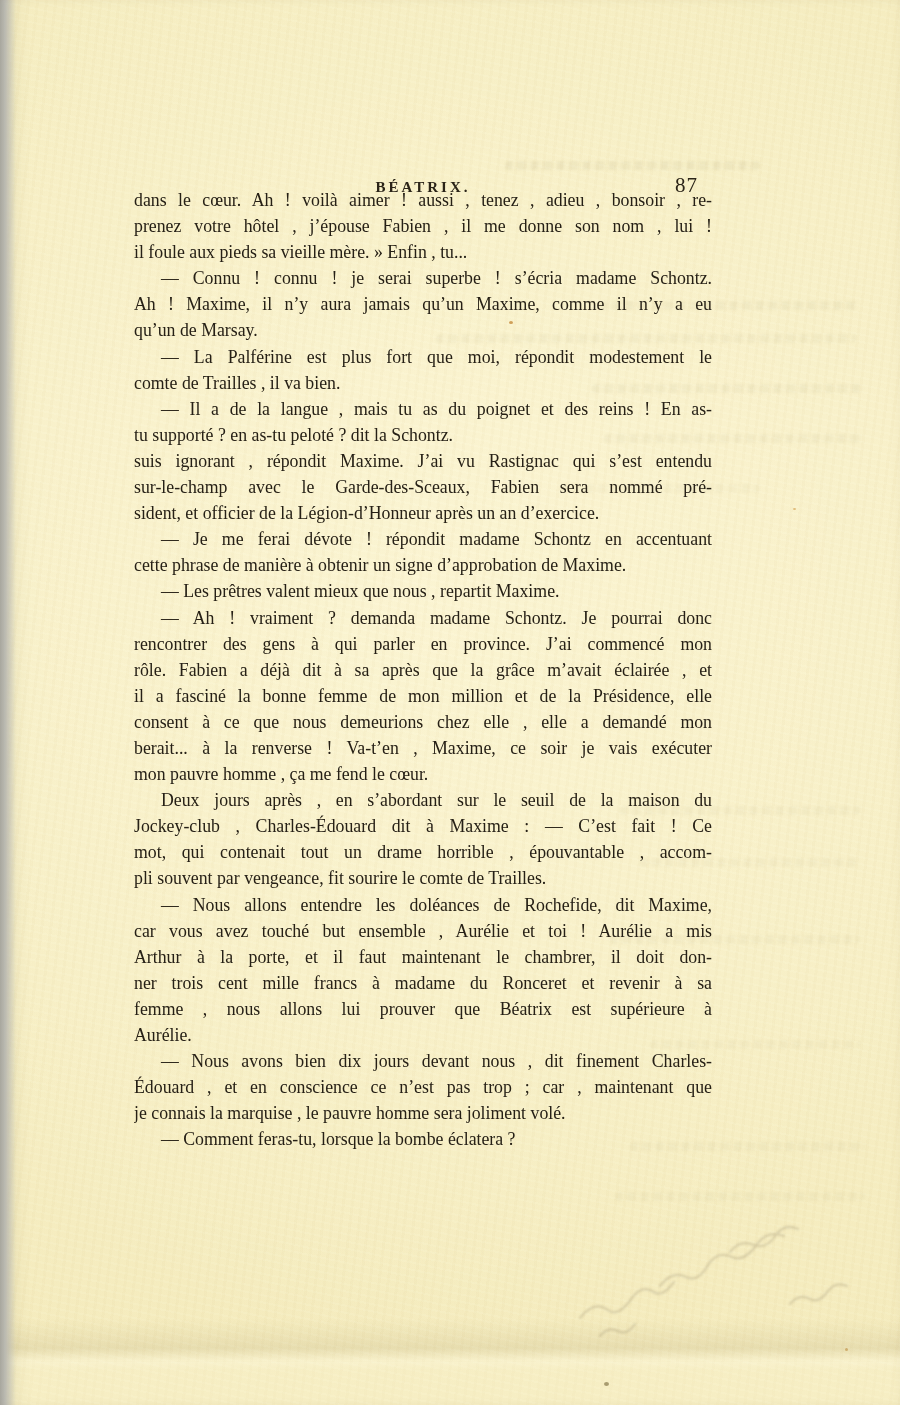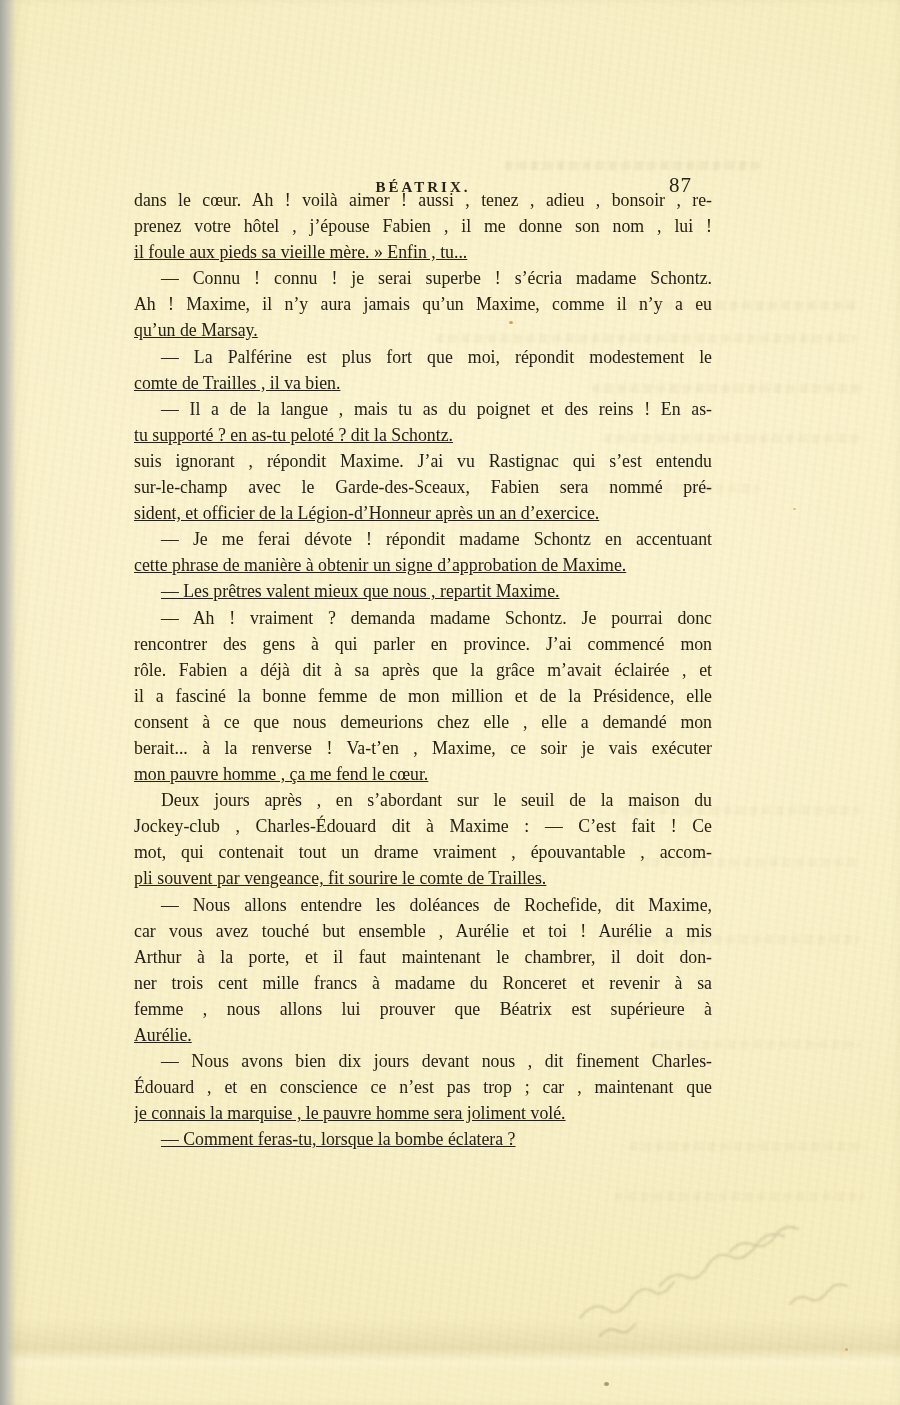--- a/index.html
+++ b/index.html
@@ -42,38 +42,38 @@
   .running-head{
     position:absolute;left:134px;width:578px;top:158px;height:24px;margin-top:19px;
   }
   .running-title{
     position:absolute;left:0;right:0;top:2px;
     text-align:center;
     font-size:15px;font-weight:700;letter-spacing:3px;
     color:#2b2418;
   }
   .page-number{
-    position:absolute;right:20px;top:-4px;
+    position:absolute;right:14px;top:-4px;
     font-size:21px;color:#2b2418;letter-spacing:1px;
   }
 
   .text-block{
     position:absolute;left:134px;top:187px;width:578px;
     color:#262016;
     font-size:17.8px;
     line-height:26.1px;
   }
   .line{
     text-align:justify;
     text-align-last:justify;
     height:26.1px;overflow:hidden;
     text-rendering:optimizeLegibility;
   }
   .line.indent{padding-left:27px;}
-  .line.end{text-align-last:left;text-decoration:underline;}
+  .line.end{text-align-last:left;}
 
   
   .smudge{
     position:absolute;height:9px;border-radius:4px;
     background:repeating-linear-gradient(90deg, rgba(148,133,88,0.22) 0 7px, rgba(148,133,88,0.04) 7px 12px, rgba(148,133,88,0.18) 12px 21px, rgba(148,133,88,0.03) 21px 26px);
     opacity:0.45;filter:blur(1.3px);transform:skewX(-4deg);
     pointer-events:none;
   }
   .handwriting{
     position:absolute;right:0;top:1208px;width:360px;height:150px;
@@ -144,21 +144,21 @@
       <div class="line indent end">— Les prêtres valent mieux que nous , repartit Maxime.</div>
       <div class="line indent">— Ah ! vraiment ? demanda madame Schontz. Je pourrai donc</div>
       <div class="line">rencontrer des gens à qui parler en province. J’ai commencé mon</div>
       <div class="line">rôle. Fabien a déjà dit à sa après que la grâce m’avait éclairée , et</div>
       <div class="line">il a fasciné la bonne femme de mon million et de la Présidence, elle</div>
       <div class="line">consent à ce que nous demeurions chez elle , elle a demandé mon</div>
       <div class="line">berait... à la renverse ! Va-t’en , Maxime, ce soir je vais exécuter</div>
       <div class="line end">mon pauvre homme , ça me fend le cœur.</div>
       <div class="line indent">Deux jours après , en s’abordant sur le seuil de la maison du</div>
       <div class="line">Jockey-club , Charles-Édouard dit à Maxime : — C’est fait ! Ce</div>
-      <div class="line">mot, qui contenait tout un drame vraiment , épouvantable , accom-</div>
+      <div class="line">mot, qui contenait tout un drame horrible , épouvantable , accom-</div>
       <div class="line end">pli souvent par vengeance, fit sourire le comte de Trailles.</div>
       <div class="line indent">— Nous allons entendre les doléances de Rochefide, dit Maxime,</div>
       <div class="line">car vous avez touché but ensemble , Aurélie et toi ! Aurélie a mis</div>
       <div class="line">Arthur à la porte, et il faut maintenant le chambrer, il doit don-</div>
       <div class="line">ner trois cent mille francs à madame du Ronceret et revenir à sa</div>
       <div class="line">femme , nous allons lui prouver que Béatrix est supérieure à</div>
       <div class="line end">Aurélie.</div>
       <div class="line indent">— Nous avons bien dix jours devant nous , dit finement Charles-</div>
       <div class="line">Édouard , et en conscience ce n’est pas trop ; car , maintenant que</div>
       <div class="line end">je connais la marquise , le pauvre homme sera joliment volé.</div>

